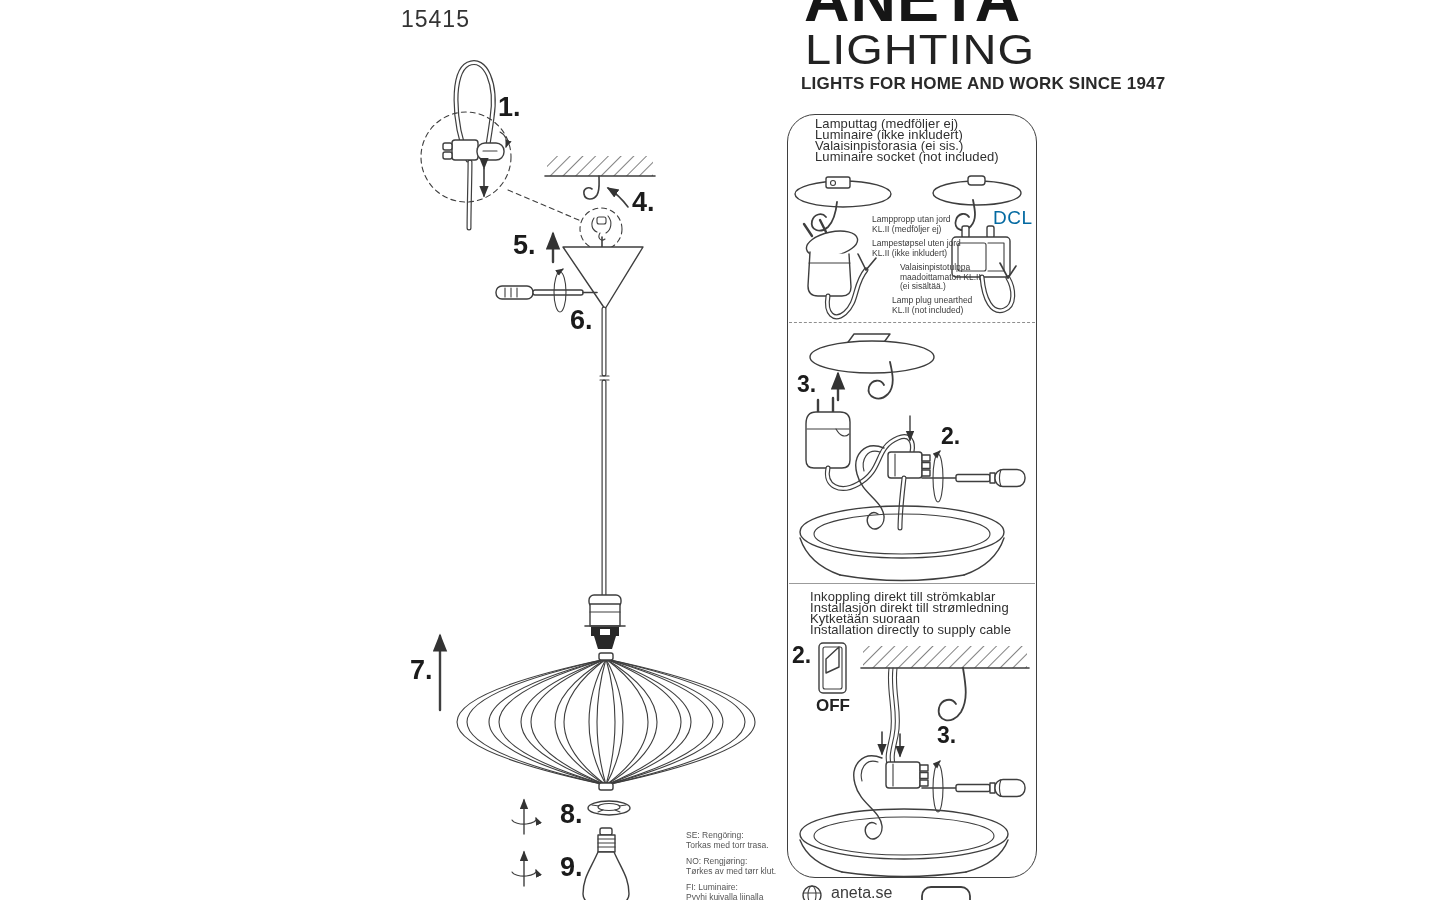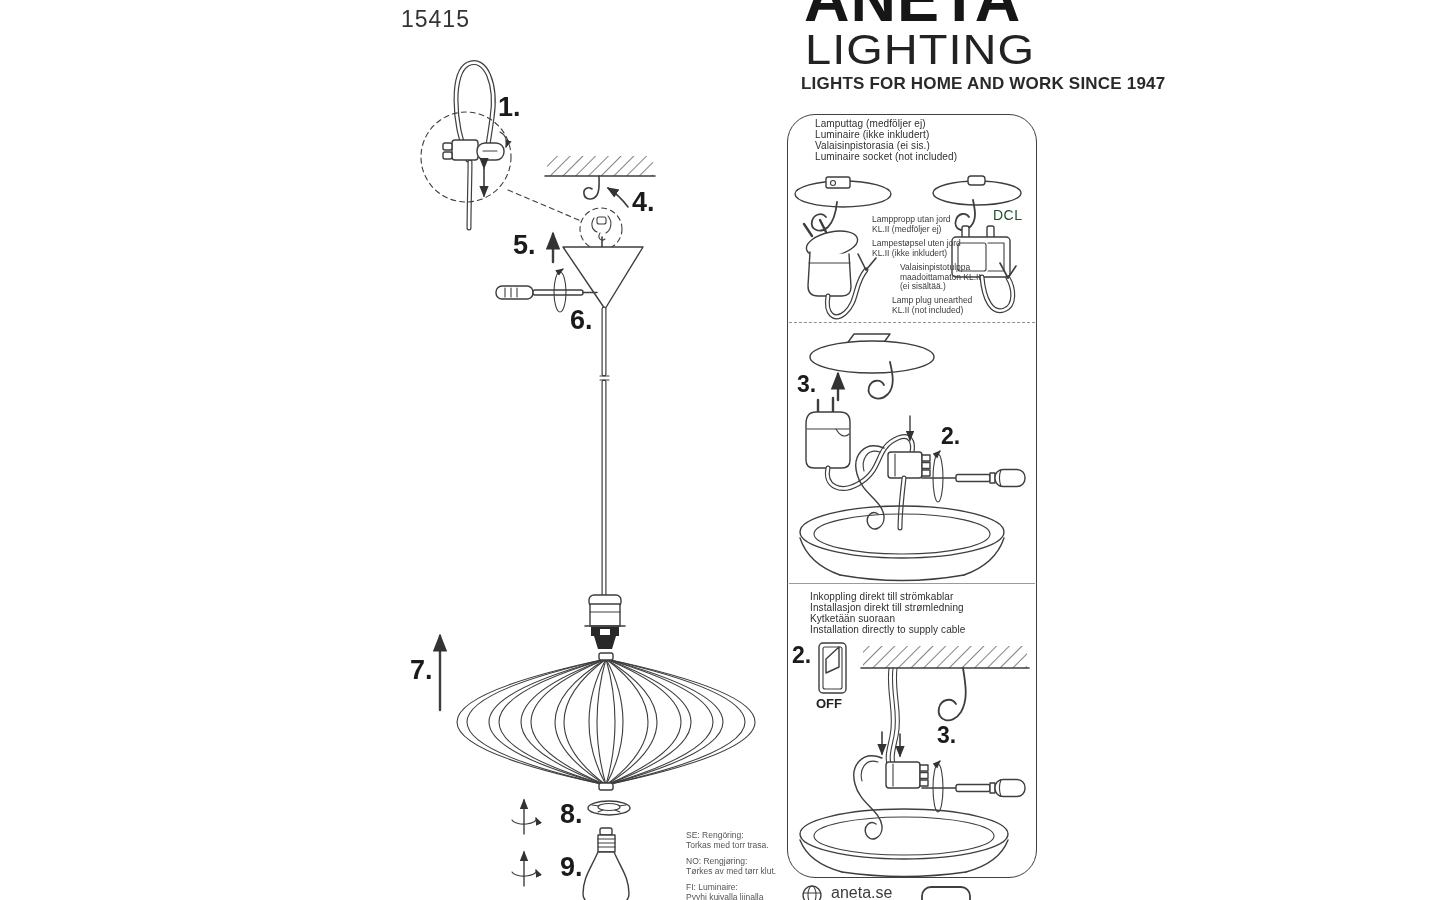--- a/index.html
+++ b/index.html
@@ -3,21 +3,21 @@
 <meta charset="utf-8">
 <style>
   html,body{margin:0;padding:0;}
   body{
     width:1440px;height:900px;overflow:hidden;position:relative;
     background:#ffffff;color:#2e2e2e;
     font-family:"Liberation Sans", sans-serif;
   }
   .step{position:absolute;font-weight:bold;font-size:27px;color:#1b1b1b;line-height:1;}
   .pstep{position:absolute;font-weight:bold;font-size:23px;color:#1b1b1b;line-height:1;}
-  .note{position:absolute;font-size:10px;line-height:11px;color:#2f2f2f;letter-spacing:.1px;}
+  .note{position:absolute;font-size:13px;line-height:11px;color:#2f2f2f;letter-spacing:.1px;}
   .snote{position:absolute;font-size:8.5px;line-height:9.5px;color:#3a3a3a;}
   .cnote{position:absolute;font-size:8.5px;line-height:10px;color:#555;}
   .panel-border{position:absolute;left:787px;top:114px;width:248px;height:762px;
     border:1.6px solid #3f3f3f;border-radius:28px;}
   .div-dash{position:absolute;left:789px;top:322px;width:246px;height:0;
     border-top:1.6px dashed #8f8f8f;}
   .div-solid{position:absolute;left:789px;top:583px;width:246px;height:0;
     border-top:1.5px solid #9b9b9b;}
   #art{position:absolute;left:0;top:0;}
   .ln{fill:none;stroke:#3e3e3e;stroke-width:1.4;stroke-linecap:round;stroke-linejoin:round;}
@@ -30,22 +30,22 @@
   .fillb{fill:#282828;stroke:none;}
   .cable-o{fill:none;stroke:#3e3e3e;stroke-width:5;stroke-linecap:round;}
   .cable-i{fill:none;stroke:#ffffff;stroke-width:2.6;stroke-linecap:round;}
   .logo-brand{position:absolute;left:804px;top:-32px;font-size:63px;font-weight:bold;
     letter-spacing:1px;color:#161616;line-height:1;}
   .logo-sub{position:absolute;left:805px;top:27px;font-size:47px;font-weight:normal;
     letter-spacing:1px;color:#222;line-height:1;transform:scaleY(0.92);transform-origin:top left;}
   .logo-tag{position:absolute;left:801px;top:74px;font-size:17px;font-weight:bold;
     letter-spacing:.2px;color:#2a2a2a;}
   .prodnum{position:absolute;left:401px;top:6px;font-size:23px;color:#333;letter-spacing:1px;}
-  .dcl{position:absolute;left:993px;top:207px;font-size:14px;color:#14532d;letter-spacing:.5px;}
-  .off{position:absolute;left:816px;top:696px;font-size:13px;font-weight:bold;color:#222;}
+  .dcl{position:absolute;left:993px;top:207px;font-size:19px;color:#0369a1;letter-spacing:.5px;}
+  .off{position:absolute;left:816px;top:696px;font-size:17px;font-weight:bold;color:#222;}
   .site{position:absolute;left:831px;top:884px;font-size:16px;color:#3c3c3c;}
 </style>
 </head>
 <body>
 
 <svg id="art" width="1440" height="900" viewBox="0 0 1440 900">
   <defs>
     <marker id="ah" markerWidth="9" markerHeight="8" refX="6.5" refY="3" orient="auto" markerUnits="strokeWidth">
       <path d="M0,0 L7.5,3 L0,6 Z" fill="#333"></path>
     </marker>

